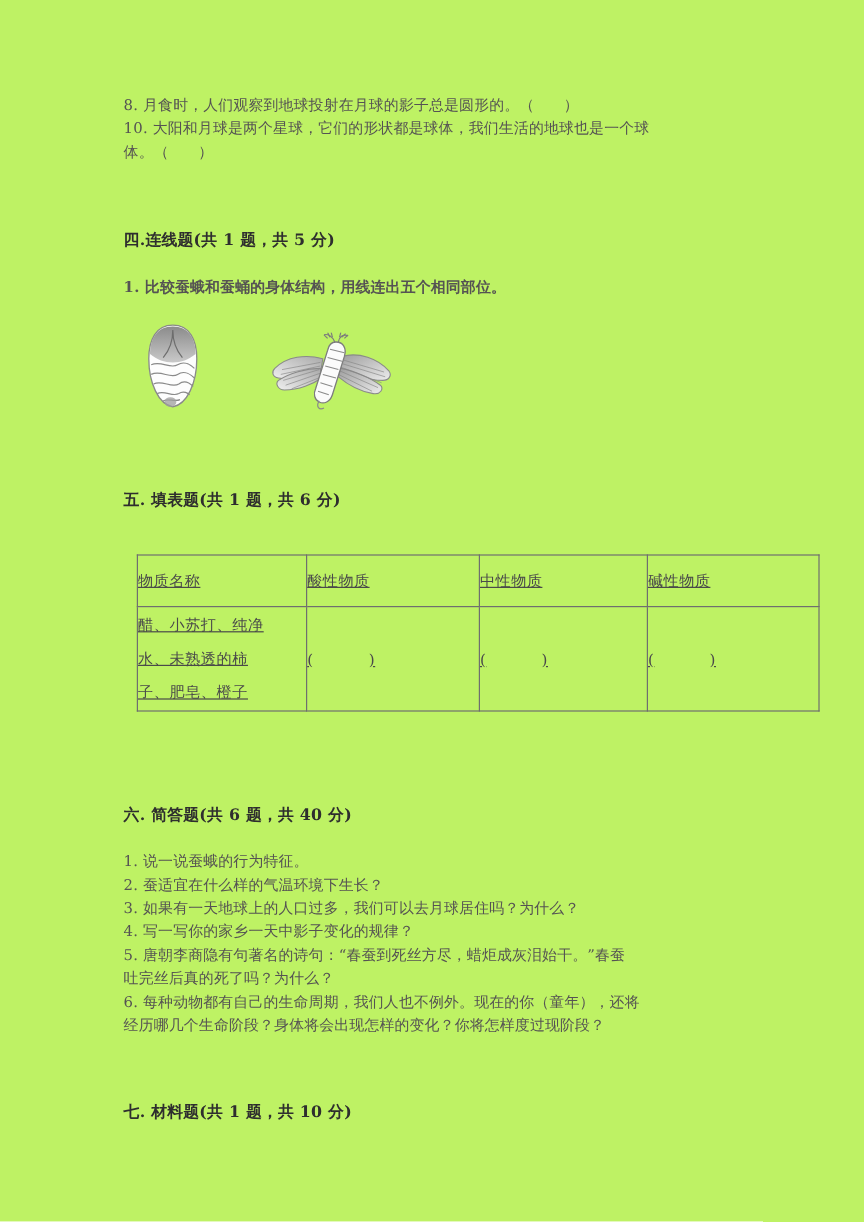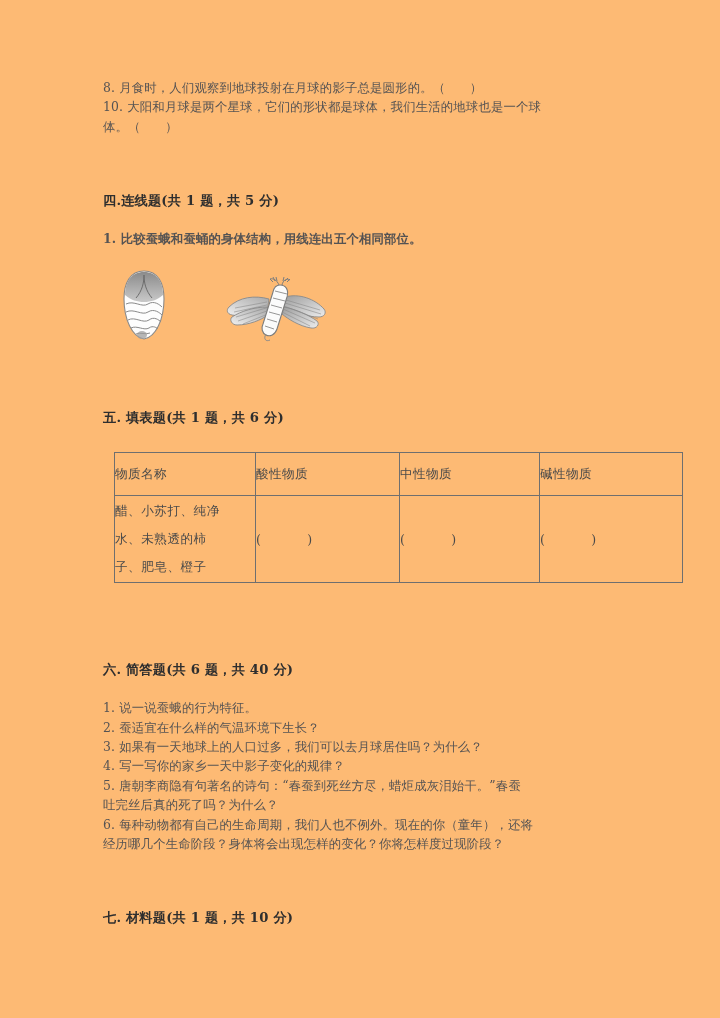--- a/index.html
+++ b/index.html
@@ -13,21 +13,21 @@
     position: relative;
     font-family: "DejaVu Serif", "Liberation Serif", serif;
     color: #4a4a4a;
     overflow: hidden;
   }
   .page {
     position: absolute;
     left: 0; top: 0;
     width: 720px;
     height: 1018px;
-    background: #fdba74;
+    background: #bef264;
   }
   .content {
     position: absolute;
     left: 103px;
     top: 78px;
     width: 552px;
   }
 
   
   .qline {
@@ -72,23 +72,24 @@
   .fig-moth {
     position: absolute;
     left: 122px;
     top: 16px;
     width: 104px;
     height: 66px;
   }
 
   
   .tbl-wrap {
-    margin-top: 6px;
+    margin-top: 16px;
     margin-left: 11px;
     width: 568px;
+    text-decoration: underline;
   }
   table.fill-table {
     border-collapse: collapse;
     width: 568px;
     table-layout: fixed;
   }
   table.fill-table td,
   table.fill-table th {
     border: 1px solid #6f6f6f;
     padding: 0;

